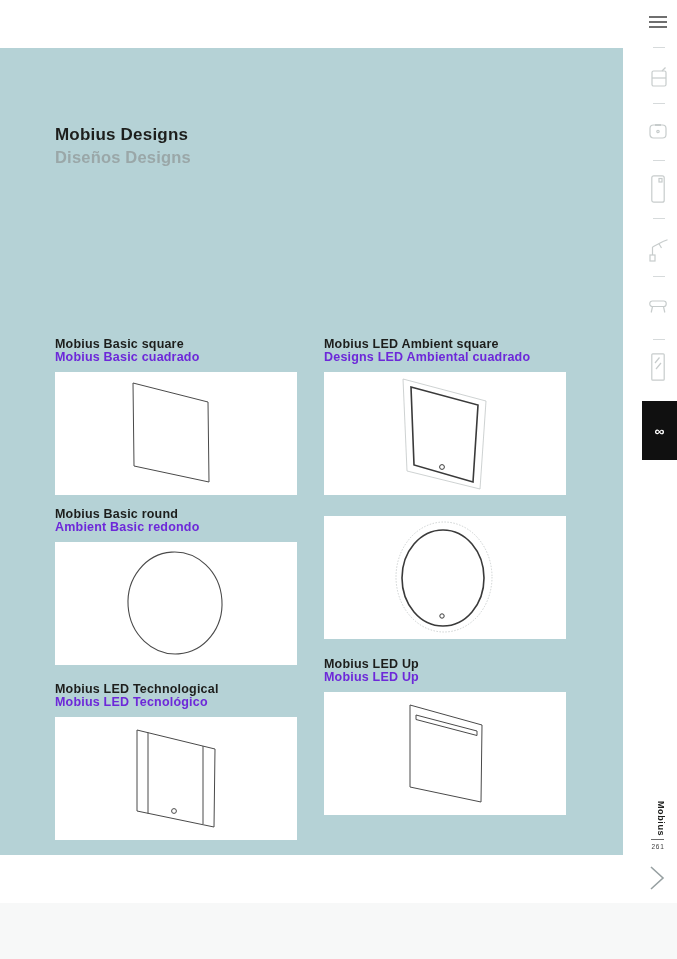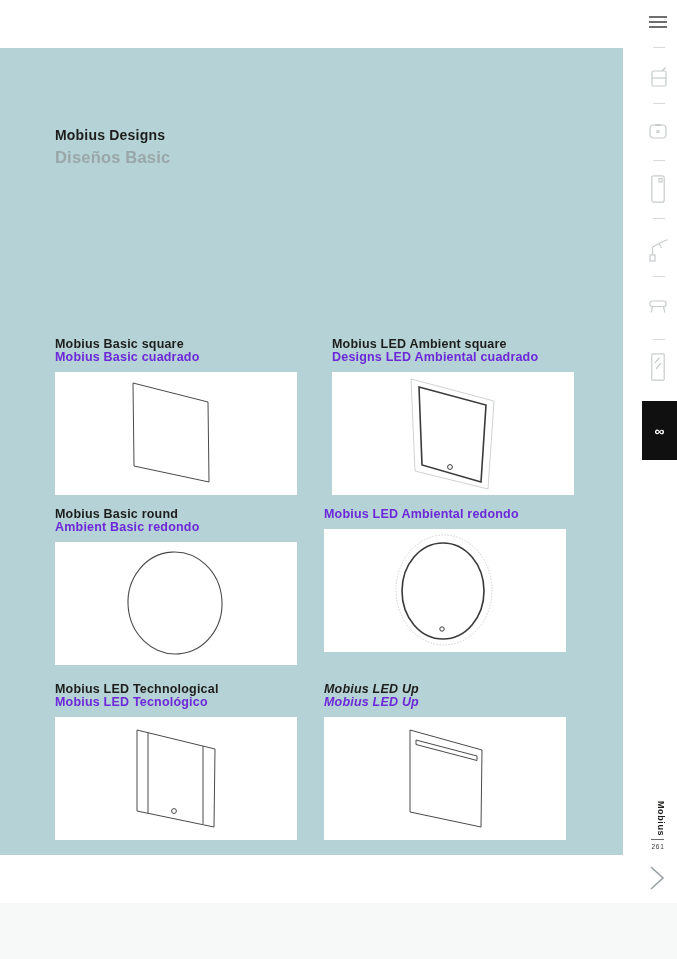--- a/index.html
+++ b/index.html
@@ -1,27 +1,27 @@
 <!DOCTYPE html>
 <html><head>
 <meta charset="utf-8">
 <style>
   html,body{margin:0;padding:0;background:#ffffff;}
   .page{position:relative;width:677px;height:959px;background:#ffffff;overflow:hidden;
         font-family:"Liberation Sans","DejaVu Sans",sans-serif;}
   
   .panel{position:absolute;left:0;top:48px;width:623px;height:807px;background:#b5d2d6;}
   .header{position:absolute;left:55px;top:76px;}
-  .header .title{font-size:14px;font-weight:bold;color:#1d1e1c;line-height:22px;letter-spacing:.2px;}
+  .header .title{font-size:17px;font-weight:bold;color:#1d1e1c;line-height:22px;letter-spacing:.2px;}
   .header .subtitle{font-size:16.5px;font-weight:bold;color:#9aa7a8;line-height:22px;letter-spacing:.2px;}
   
   .product{position:absolute;width:242px;}
-  .p0{left:55px;top:290px;} .p1{left:332px;top:290px;}
+  .p0{left:55px;top:290px;} .p1{left:324px;top:290px;}
   .p2{left:55px;top:460px;} .p3{left:324px;top:460px;}
-  .p4{left:55px;top:635px;} .p5{left:324px;top:635px;font-style:italic;}
+  .p4{left:55px;top:635px;} .p5{left:324px;top:610px;}
   .pname{font-size:12.5px;font-weight:bold;color:#1d1e1c;line-height:13px;letter-spacing:.2px;}
   .pname-es{font-size:12.5px;font-weight:bold;color:#6d28d9;line-height:13px;letter-spacing:.2px;}
   .card{margin-top:8px;width:242px;height:123px;background:#ffffff;}
   .card svg{display:block;}
   
   .rail{position:absolute;left:623px;top:0;width:54px;height:959px;background:#ffffff;}
   .railitem{position:absolute;}
   .raildiv{position:absolute;left:653px;width:12px;height:0;border-top:1px solid #d6dadb;}
   .tab{position:absolute;left:642px;top:401px;width:35px;height:59px;background:#101010;
        display:flex;align-items:center;justify-content:center;}
@@ -38,21 +38,21 @@
   .chev{position:absolute;left:646px;top:864px;}
 </style>
 </head>
 <body>
 
 <div class="page">
 
   <div class="panel">
     <div class="header">
       <div class="title">Mobius Designs</div>
-      <div class="subtitle">Diseños Basic</div>
+      <div class="subtitle">Diseños Designs</div>
     </div>
 
     <div class="product p0">
       <div class="pname">Mobius Basic square</div>
       <div class="pname-es">Mobius Basic cuadrado</div>
       <div class="card">
         <svg width="242" height="123" viewBox="0 0 242 123">
           <polygon points="78,11 153,30 154,110 79,94" fill="none" stroke="#4a4a4a" stroke-width="1"></polygon>
         </svg>
       </div>
@@ -74,21 +74,20 @@
       <div class="pname">Mobius Basic round</div>
       <div class="pname-es">Ambient Basic redondo</div>
       <div class="card">
         <svg width="242" height="123" viewBox="0 0 242 123">
           <ellipse cx="120" cy="61" rx="47" ry="51" fill="none" stroke="#4a4a4a" stroke-width="1.1" transform="rotate(-4 120 61)"></ellipse>
         </svg>
       </div>
     </div>
 
     <div class="product p3">
-      <div class="pname-es">Mobius LED Ambiental redondo</div>
       <div class="card">
         <svg width="242" height="123" viewBox="0 0 242 123">
           <ellipse cx="120" cy="61" rx="48" ry="55" fill="none" stroke="#c2c6c6" stroke-width="0.8" stroke-dasharray="1.5,1.5"></ellipse>
           <ellipse cx="119" cy="62" rx="41" ry="48" fill="none" stroke="#3a3a3a" stroke-width="1.6"></ellipse>
           <circle cx="118" cy="100" r="2.2" fill="none" stroke="#3a3a3a" stroke-width="1"></circle>
         </svg>
       </div>
     </div>
 
     <div class="product p4">

